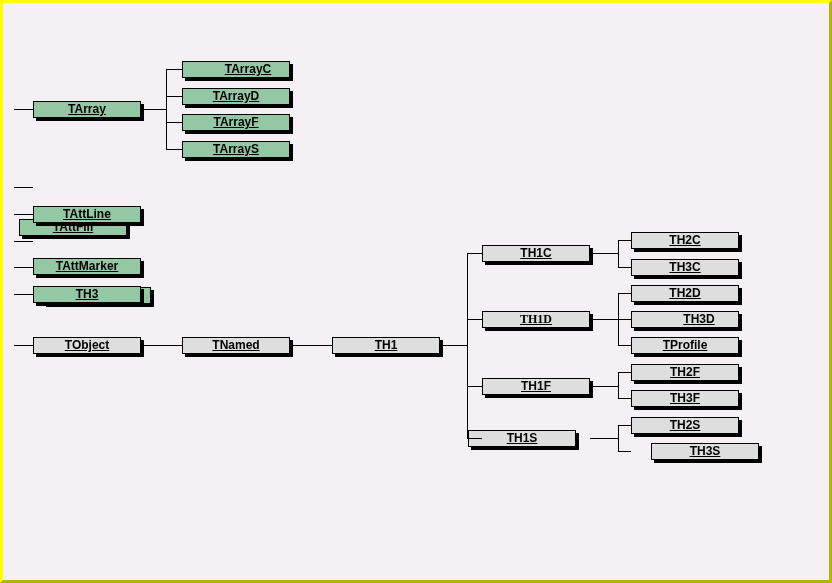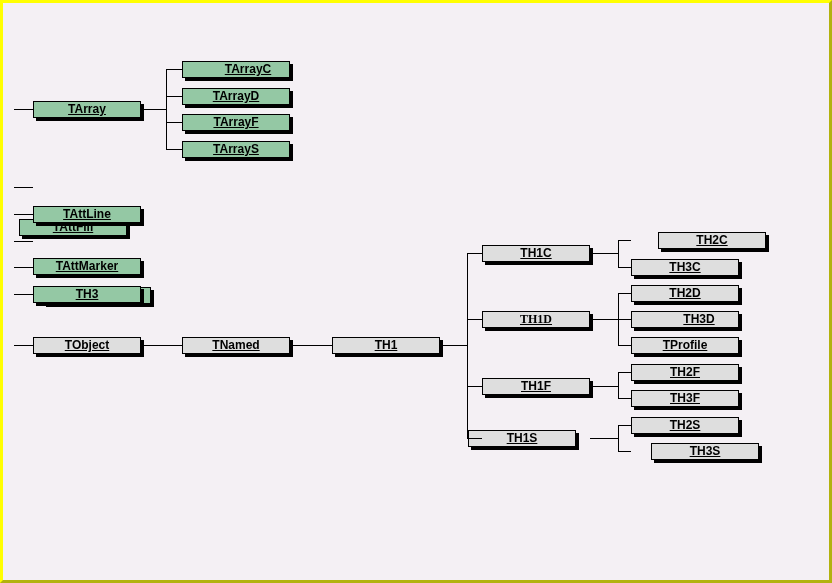--- a/index.html
+++ b/index.html
@@ -56,21 +56,21 @@
       <div class="node green" style="left: 33px; top: 226px; margin-top: 32px;">TAttMarker</div>
       <div class="node green" style="left: 43px; top: 259px; margin-top: 28px;">TH2</div>
       <div class="node green" style="left: 33px; top: 286px;">TH3</div>
       <div class="node gray" style="left: 33px; top: 337px;">TObject</div>
       <div class="node gray" style="left: 182px; top: 337px;">TNamed</div>
       <div class="node gray" style="left: 332px; top: 337px;">TH1</div>
       <div class="node gray" style="left: 482px; top: 245px;">TH1C</div>
       <div class="node gray" style="left: 482px; top: 311px; font-family: Liberation Serif, serif;">TH1D</div>
       <div class="node gray" style="left: 482px; top: 378px;">TH1F</div>
       <div class="node gray" style="left: 468px; top: 430px;">TH1S</div>
-      <div class="node gray" style="left: 631px; top: 232px; margin-left: 27px;">TH2C</div>
+      <div class="node gray" style="left: 631px; top: 232px;">TH2C</div>
       <div class="node gray" style="left: 631px; top: 259px;">TH3C</div>
       <div class="node gray" style="left: 631px; top: 285px;">TH2D</div>
       <div class="node gray" style="left: 631px; top: 311px; padding-left: 28px;">TH3D</div>
       <div class="node gray" style="left: 631px; top: 337px;">TProfile</div>
       <div class="node gray" style="left: 631px; top: 364px;">TH2F</div>
       <div class="node gray" style="left: 631px; top: 390px;">TH3F</div>
       <div class="node gray" style="left: 631px; top: 417px;">TH2S</div>
       <div class="node gray" style="left: 651px; top: 443px;">TH3S</div>
       <div class="cline" style="left: 141px; top: 109px; width: 25px; height: 1px;"></div>
       <div class="cline" style="left: 166px; top: 69px; width: 1px; height: 81px;"></div>

